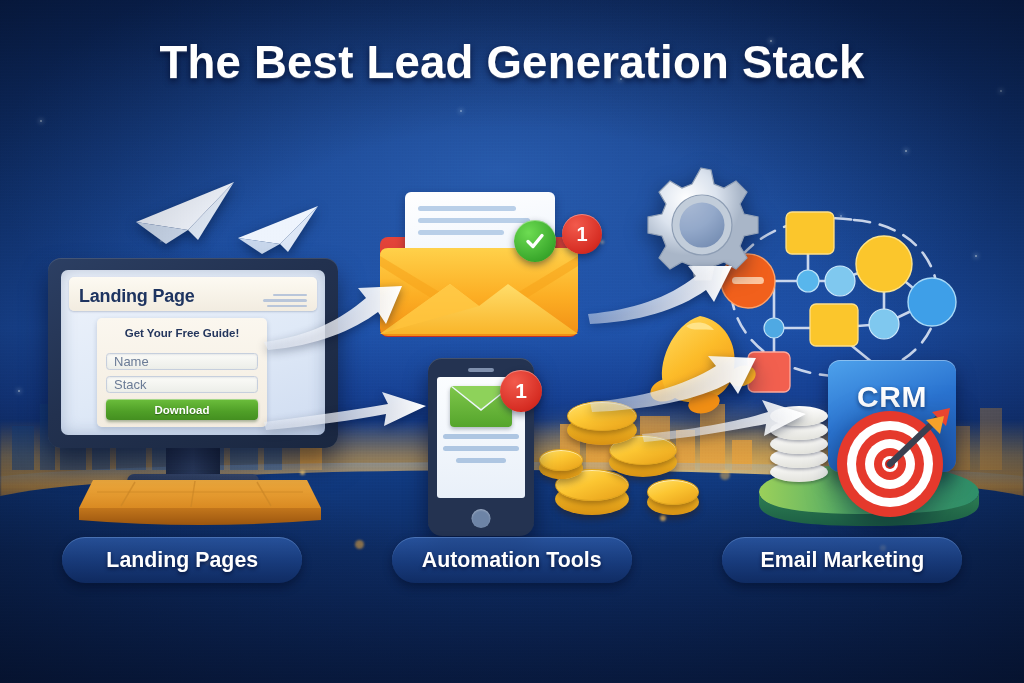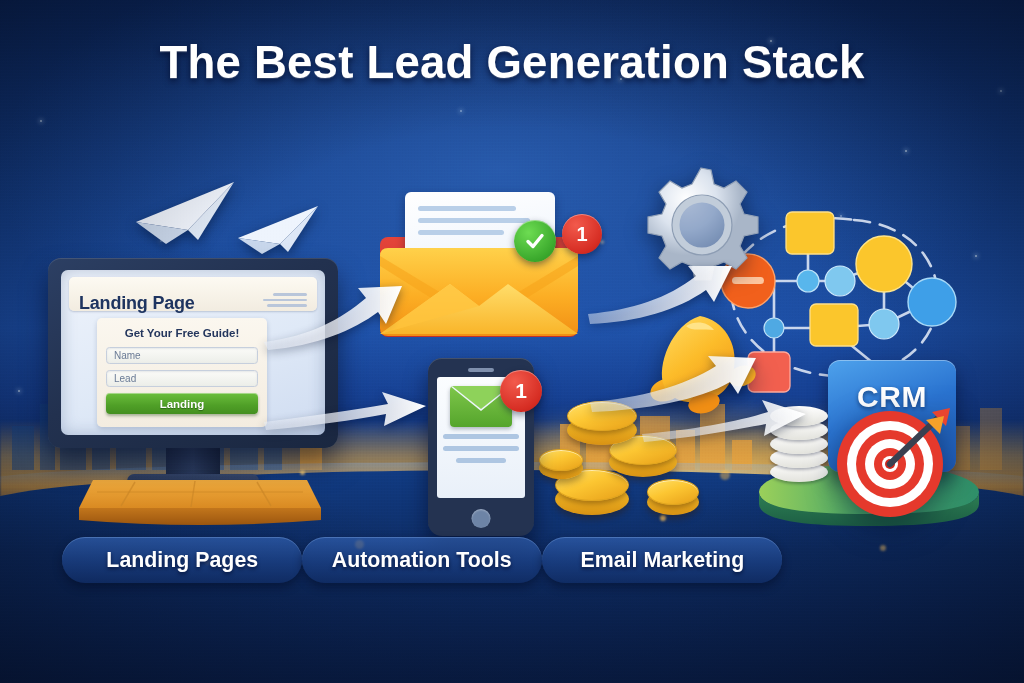--- a/index.html
+++ b/index.html
@@ -93,39 +93,39 @@
   }
   .mon-screen {
     position:absolute; inset:12px 13px 13px 13px; border-radius:7px; overflow:hidden;
     background:linear-gradient(160deg,#eef3fb 0%, #dfe9f7 55%, #cfdcf1 100%);
     box-shadow:inset 0 0 16px rgba(40,70,120,.28);
   }
   .lp-header {
     position:absolute; left:8px; right:8px; top:7px; height:34px; border-radius:5px;
     background:linear-gradient(180deg,#fdfaf2,#f2ece0);
     box-shadow:0 1px 2px rgba(30,50,90,.22);
-    display:flex; align-items:flex-start; padding:16px 10px;gap:28px;
+    display:flex; align-items:flex-end; padding:4px 10px;gap:28px;
   }
   .lp-title { font-size:18px; font-weight:700; color:#1e3460; letter-spacing:-.2px; }
   .lp-lines { margin-left:auto; display:flex; flex-direction:column; gap:3px; align-items:flex-end; }
   .lp-lines i { display:block; height:2.5px; border-radius:2px; background:#b9c6da; }
   .lp-card {
     position:absolute; left:36px; right:58px; top:48px; bottom:8px; border-radius:5px;
     background:linear-gradient(180deg,#fbf7ef,#f3ece0);
     box-shadow:0 2px 5px rgba(30,50,90,.2);
     padding:9px 9px 0 9px; text-align:center;
   }
-  .lp-sub { font-size:11.5px; font-weight:700; color:#24365d; margin-bottom:8px; }
+  .lp-sub { font-size:11.5px; font-weight:700; color:#24365d; margin-bottom:14px; }
   .lp-input {
     height:17px; border-radius:3.5px; margin-bottom:6px;
     background:linear-gradient(180deg,#fbfbf8,#eceee9);
     border:1.2px solid #c6cfdd; box-shadow:inset 0 1px 2px rgba(40,60,100,.10);
     display:flex; align-items:center; padding-left:7px;
   }
-  .lp-input span { font-size:10px; color:#6a7b96;text-align:center; }
+  .lp-input span { font-size:13px; color:#6a7b96;text-align:center; }
   .lp-btn {
     height:21px; border-radius:4px; margin-top:2px;
     background:linear-gradient(180deg,#6cbe3c 0%, #4f9f27 60%, #448f20 100%);
     box-shadow:0 2px 3px rgba(20,60,10,.35), inset 0 1px 0 rgba(255,255,255,.4);
     display:flex; align-items:center; justify-content:center;
   }
   .lp-btn span { font-size:11.5px; font-weight:700; color:#fff; text-shadow:0 1px 1px rgba(10,50,5,.5); }
   .mon-neck { position:absolute; left:50%; top:448px; width:54px; height:30px; transform:translateX(-50%);
     background:linear-gradient(90deg,#243352,#33466b,#1d2a45); }
   .mon-foot { position:absolute; left:50%; top:474px; width:132px; height:17px; transform:translateX(-50%);
@@ -218,21 +218,21 @@
   .db-ring { position:absolute; left:0; width:58px; height:20px; border-radius:50%;
     background:linear-gradient(180deg,#ffffff,#e3e3dd);
     box-shadow:0 2px 3px rgba(0,10,35,.3); }
 
   
   .arrow-svg { position:absolute; z-index:30; pointer-events:none;
     filter:drop-shadow(0 3px 5px rgba(0,12,40,.45)); }
 
   
   .labels { position:absolute; left:0; right:0; top:537px; height:58px; z-index:44;
-    display:flex; justify-content:flex-start; padding:0 62px; }
+    display:flex; justify-content:space-between; padding:0 62px; }
   .label-pill {
     width:240px; height:46px; border-radius:23px;
     background:linear-gradient(180deg, rgba(49,96,176,.72) 0%, rgba(28,66,136,.72) 55%, rgba(17,46,104,.72) 100%);
     box-shadow:0 4px 10px rgba(0,8,30,.45), inset 0 1px 0 rgba(160,200,255,.28);
     display:flex; align-items:center; justify-content:center;
   }
   .label-pill span {
     font-size:22px; font-weight:700; color:#ffffff; letter-spacing:0px;
     text-shadow:0 2px 4px rgba(0,10,40,.7);
     transform:scaleX(.97); white-space:nowrap;
@@ -354,24 +354,24 @@
             <i style="width:44px"></i>
             <i style="width:40px"></i>
         </div>
       </div>
       <div class="lp-card">
         <div class="lp-sub">Get Your Free Guide!</div>
         <div class="lp-input">
           <span>Name</span>
         </div>
         <div class="lp-input">
-          <span>Lead</span>
+          <span>Stack</span>
         </div>
         <div class="lp-btn">
-          <span>Landing</span>
+          <span>Download</span>
         </div>
       </div>
     </div>
   </div>
 
   <svg class="arrow-svg" style="left:262px;top:280px" width="150" height="70" viewBox="0 0 150 70">
     <defs>
         <linearGradient id="agA" x1="0" y1="0" x2="1" y2="0">
       <stop offset="0%" stop-color="#e8eef8" stop-opacity=".55"></stop>
           <stop offset="100%" stop-color="#ffffff"></stop>

